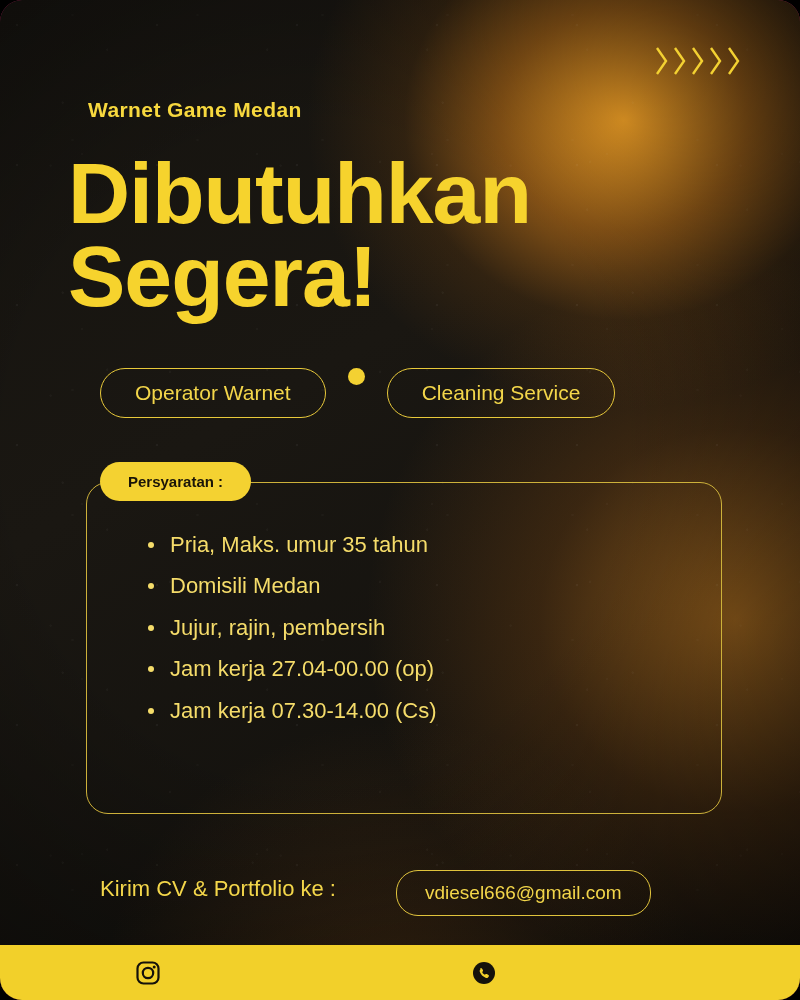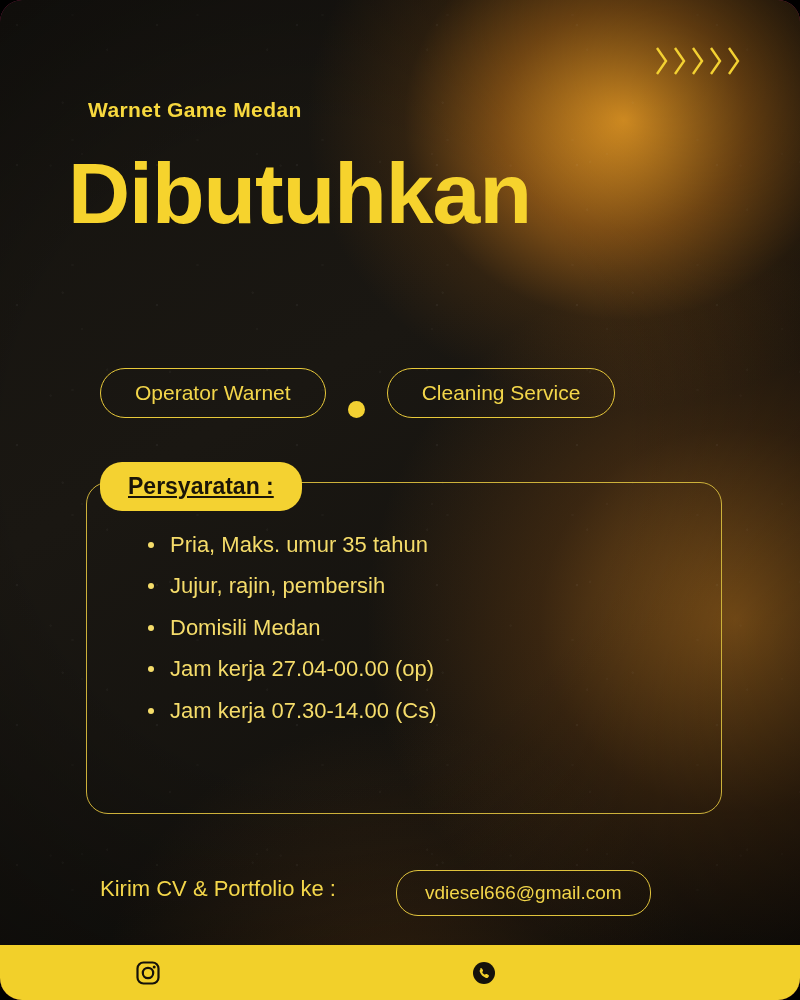--- a/index.html
+++ b/index.html
@@ -88,21 +88,21 @@
     letter-spacing: -1px;
   }
   .headline .l2 { display:block; }
 
   
   .roles {
     position: absolute;
     left: 100px;
     top: 368px;
     display: flex;
-    align-items: flex-end;
+    align-items: flex-start;
     gap: 22px;
   }
   .pill {
     border: 1px solid #e8c93a;
     border-radius: 26px;
     color: #f3d64a;
     font-size: 21px;
     padding: 12px 34px;
     white-space: nowrap;
   }
@@ -122,25 +122,24 @@
     height: 330px;
     border: 1px solid #cdb13a;
     border-radius: 22px;
   }
   .req-title {
     position: absolute;
     left: 100px;
     top: 462px;
     background: #f4d231;
     color: #1a1508;
-    font-size: 23px;
+    font-size: 15px;
     font-weight: 700;
     padding: 11px 28px;
     border-radius: 22px;
-    text-decoration: underline;
   }
   .req-list {
     position: absolute;
     left: 136px;
     top: 524px;
     margin: 8px;
     padding: 0;
     list-style: none;
     color: #f5dc6a;
     font-size: 22px;
@@ -241,34 +240,35 @@
         <svg width="16" height="34" viewBox="0 0 16 34">
             <polyline points="3,4 12,17 3,30" fill="none" stroke="#f3d132" stroke-width="2.4"></polyline>
           </svg>
       </span>
     </div>
 
     <div class="kicker">Warnet Game Medan</div>
 
     <div class="headline">
       <span class="l1">Dibutuhkan</span>
+      <span class="l2">Segera!</span>
     </div>
 
     <div class="roles">
       <div class="pill">Operator Warnet</div>
       <div class="dot"></div>
       <div class="pill">Cleaning Service</div>
     </div>
 
     <div class="req-box"></div>
     <div class="req-title">Persyaratan :</div>
     <ul class="req-list">
       <li>Pria, Maks. umur 35 tahun</li>
+      <li>Domisili Medan</li>
       <li>Jujur, rajin, pembersih</li>
-      <li>Domisili Medan</li>
       <li>Jam kerja 27.04-00.00 (op)</li>
       <li>Jam kerja 07.30-14.00 (Cs)</li>
     </ul>
 
     <div class="contact">
       <div class="contact-label">Kirim CV &amp; Portfolio ke :</div>
       <div class="email-pill">vdiesel666@gmail.com</div>
     </div>
 
     <div class="footer">

